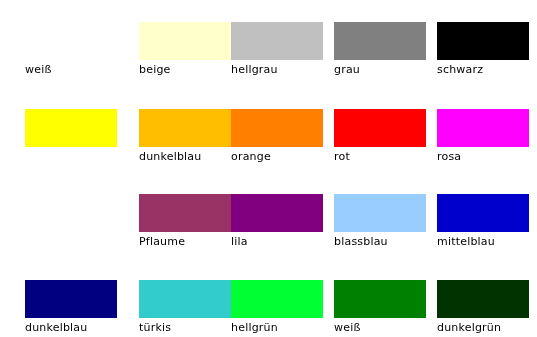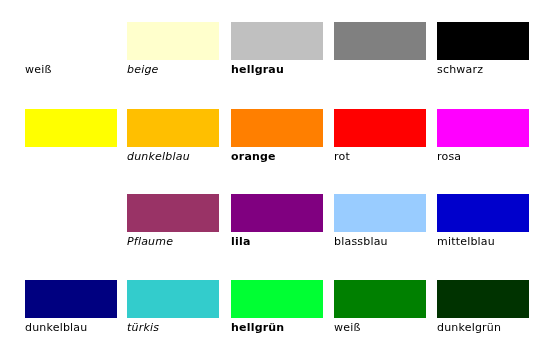--- a/index.html
+++ b/index.html
@@ -32,22 +32,22 @@
   .color-row[data-row="2"] { top: 172px; }
   .color-row[data-row="3"] { top: 258px; }
 
   .color-cell {
     position: absolute;
     top: 0;
     width: 104px;
     height: 85px;
   }
   .color-cell[data-col="0"] { left: 25px; }
-  .color-cell[data-col="1"] { left: 127px; font-style: italic; }
-  .color-cell[data-col="2"] { left: 231px; font-weight: bold; }
+  .color-cell[data-col="1"] { left: 139px; }
+  .color-cell[data-col="2"] { left: 231px; }
   .color-cell[data-col="3"] { left: 334px; }
   .color-cell[data-col="4"] { left: 437px; }
 
   .swatch {
     position: absolute;
     top: 22px;
     left: 0;
     width: 92px;
     height: 38px;
     background: #ffffff;
@@ -79,20 +79,21 @@
     <div class="color-cell" data-col="1">
       <div class="swatch" style="background: rgb(255, 255, 204);"></div>
       <div class="swatch-label">beige</div>
     </div>
     <div class="color-cell" data-col="2">
       <div class="swatch" style="background: rgb(192, 192, 192);"></div>
       <div class="swatch-label">hellgrau</div>
     </div>
     <div class="color-cell" data-col="3">
       <div class="swatch" style="background: rgb(128, 128, 128);"></div>
+      <div class="swatch-label">grau</div>
     </div>
     <div class="color-cell" data-col="4">
       <div class="swatch" style="background: rgb(0, 0, 0);"></div>
       <div class="swatch-label">schwarz</div>
     </div>
   </div>
 
   <div class="color-row" data-row="1">
     <div class="color-cell" data-col="0">
       <div class="swatch" style="background: rgb(255, 255, 0);"></div>

